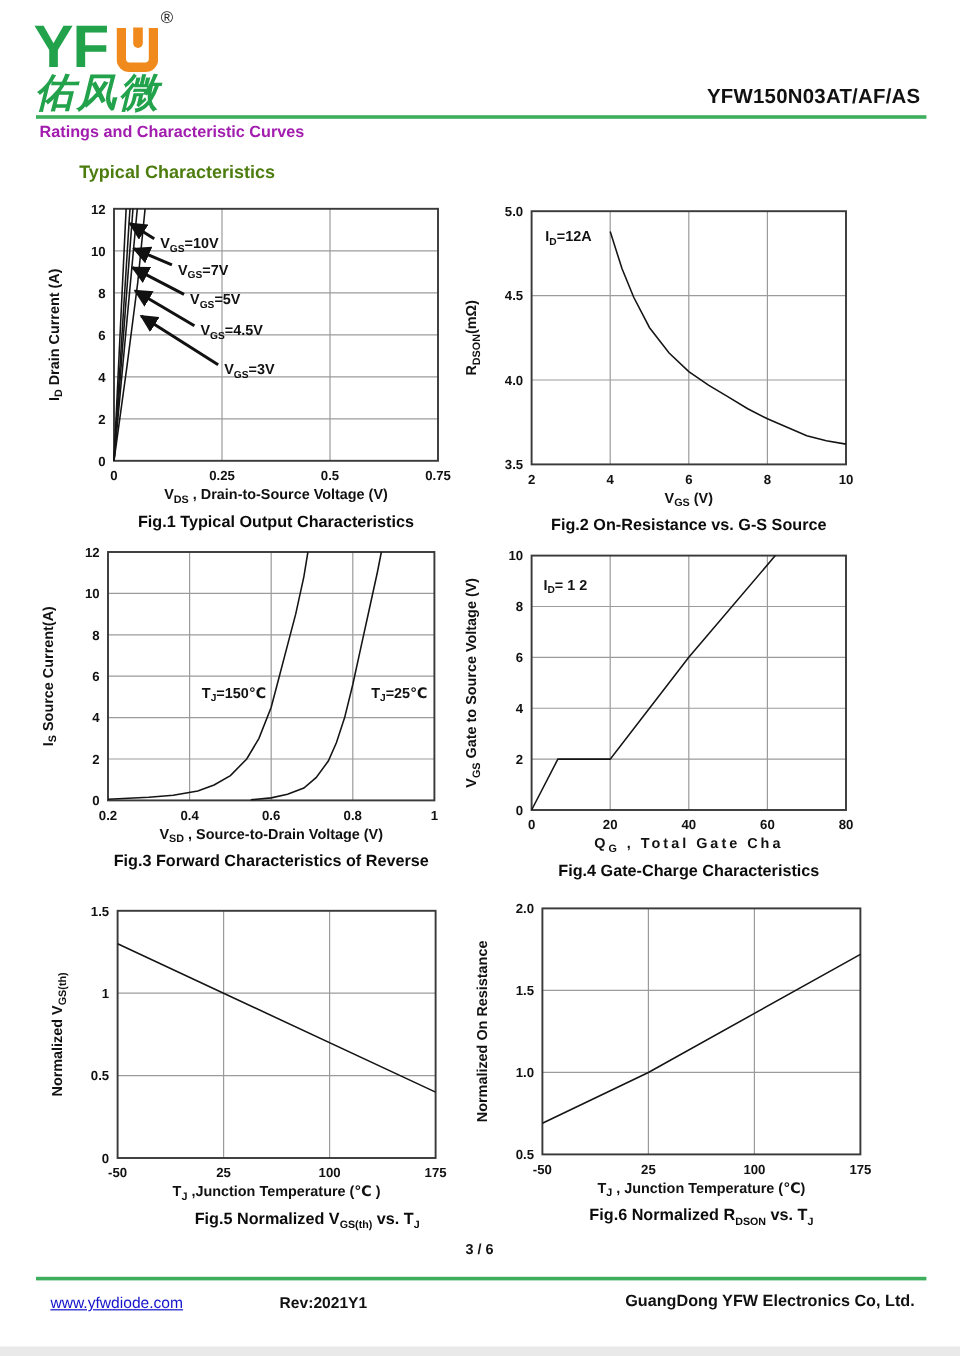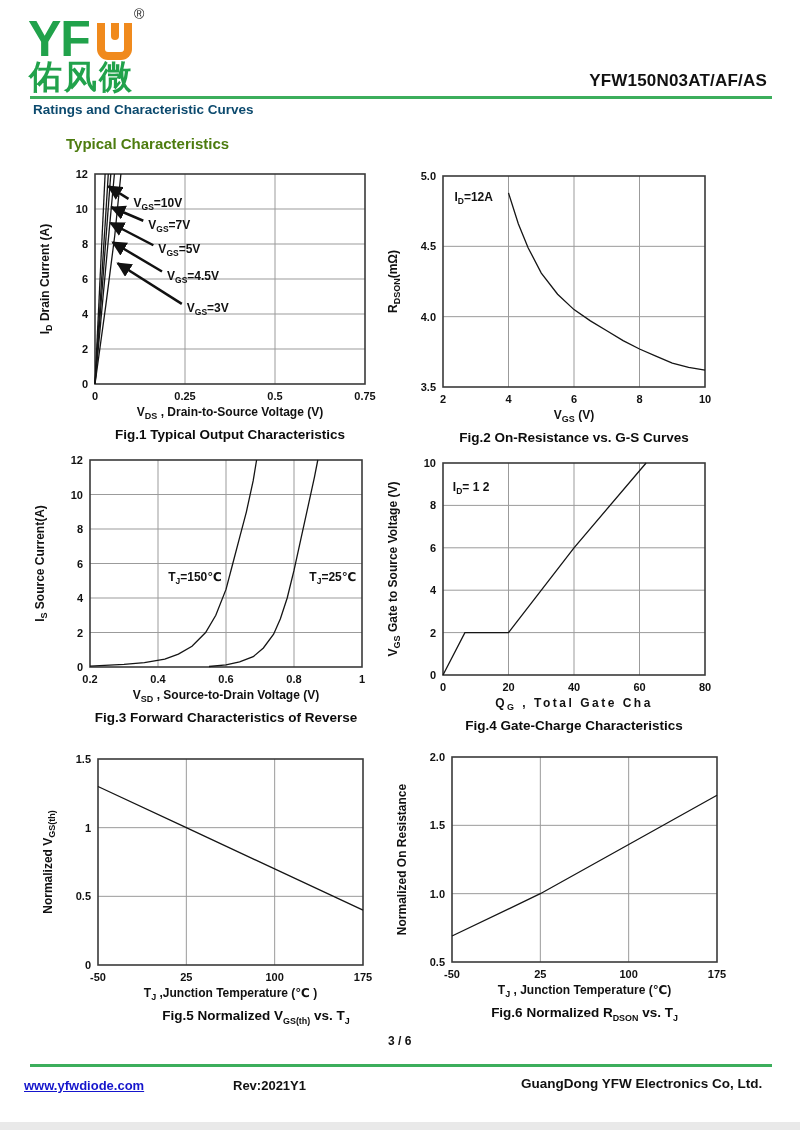--- a/index.html
+++ b/index.html
@@ -36,41 +36,41 @@
   
   .grid{stroke:#9b9b9b;stroke-width:1;}
   .frame{fill:none;stroke:#3a3a3a;stroke-width:1.6;}
   .curve{fill:none;stroke:#151515;stroke-width:1.3;}
   .arrow{stroke:#111;stroke-width:2.5;}
   .tick{font-family:"Liberation Sans","DejaVu Sans",sans-serif;font-size:11px;font-weight:700;fill:#111;}
   .axis{font-family:"Liberation Sans","DejaVu Sans",sans-serif;font-size:12px;font-weight:700;fill:#111;}
   .ann{font-family:"Liberation Sans","DejaVu Sans",sans-serif;font-size:12px;font-weight:700;fill:#111;}
   
   .footer-rule{position:absolute;left:30px;right:28px;top:1064px;height:3px;}
-  .footer-link{position:absolute;left:24px;top:1078px;font-size:13px;font-weight:700;text-decoration:underline;}
+  .footer-link{position:absolute;left:42px;top:1078px;font-size:13px;font-weight:400;text-decoration:underline;}
   .footer-rev{position:absolute;left:233px;top:1078px;font-size:13px;font-weight:700;}
   .footer-page{position:absolute;left:388px;top:1034px;font-size:12px;font-weight:700;}
   .footer-company{position:absolute;left:521px;top:1076px;font-size:13.5px;font-weight:700;}
   .page-edge{position:absolute;left:0;top:1122px;width:800px;height:8px;background:#e9e9e9;}
 </style>
 <style>.logo-w::before{background:#f08a1d !important;}</style></head>
 <body>
 
 <div class="page">
 
   <div class="logo">
     <span class="logo-yf accent-text" style="color: rgb(33, 162, 75); text-align: center;">YF</span>
     <span class="logo-w" style="border-color: rgb(240, 138, 29); background: transparent;"></span>
     <span class="logo-reg">®</span>
-    <span class="logo-cn accent-text" style="color: rgb(33, 162, 75);">佑风微</span>
+    <span class="logo-cn accent-text" style="color: rgb(33, 162, 75); font-style: italic;">佑风微</span>
   </div>
 
   <div class="part-number">YFW150N03AT/AF/AS</div>
   <div class="header-rule rule-green" style="background: rgb(60, 174, 92);"></div>
-  <div class="section-title accent-text" style="color: #0c4a6e;">Ratings and Characteristic Curves</div>
+  <div class="section-title accent-text" style="color: #a21caf;">Ratings and Characteristic Curves</div>
 
   <h2 class="page-heading">Typical Characteristics</h2>
 
   <main>
     <figure class="fig" id="fig-1"><svg width="350" height="264">
           <defs>
             <marker id="arr0" viewBox="0 0 10 10" refX="9" refY="5" markerWidth="6" markerHeight="6" orient="auto">
               <path d="M0,0L10,5L0,10z" fill="#111"></path>
             </marker>
           </defs>
@@ -129,21 +129,21 @@
           <text x="258.5" y="235" class="tick" text-anchor="middle">8</text>
           <text x="324" y="235" class="tick" text-anchor="middle">10</text>
           <text x="55" y="223" class="tick" text-anchor="end">3.5</text>
           <text x="55" y="152.66666666666666" class="tick" text-anchor="end">4.0</text>
           <text x="55" y="82.33333333333333" class="tick" text-anchor="end">4.5</text>
           <text x="55" y="12" class="tick" text-anchor="end">5.0</text>
           <text x="193" y="251" class="axis" text-anchor="middle"><tspan font-size="12">V</tspan><tspan dy="3" font-size="9">GS</tspan><tspan dy="-3" font-size="12">&nbsp;(V)</tspan></text>
           <text x="16" y="113.5" class="axis" text-anchor="middle" transform="rotate(-90 16 113.5)"><tspan font-size="12">R</tspan><tspan dy="3" font-size="9">DSON</tspan><tspan dy="-3" font-size="12">(mΩ)</tspan></text>
           <path d="M127.5,24.9L137.3,55.8L147.1,79.7L160.3,105.1L176.6,126.2L193.0,141.6L209.4,152.9L225.8,162.7L242.1,172.6L258.5,181.0L274.9,188.1L291.3,195.1L307.6,199.3L324.0,202.1" class="curve"></path>
           <text x="73.4625" y="33.10000000000005" class="ann" text-anchor="start"><tspan font-size="12">I</tspan><tspan dy="3" font-size="8.5">D</tspan><tspan dy="-3" font-size="12">=12A</tspan></text>
-        </svg><div class="caption" style="left: 193px; top: 262px;"><span>Fig.2 On-Resistance vs. G-S Curves</span></div></figure>
+        </svg><div class="caption" style="left: 193px; top: 262px;"><span>Fig.2 On-Resistance vs. G-S Source</span></div></figure>
     <figure class="fig" id="fig-3"><svg width="352" height="261">
           <defs>
             <marker id="arr2" viewBox="0 0 10 10" refX="9" refY="5" markerWidth="6" markerHeight="6" orient="auto">
               <path d="M0,0L10,5L0,10z" fill="#111"></path>
             </marker>
           </defs>
           <line x1="130" y1="8" x2="130" y2="215" class="grid"></line>
           <line x1="197.99999999999997" y1="8" x2="197.99999999999997" y2="215" class="grid"></line>
           <line x1="266" y1="8" x2="266" y2="215" class="grid"></line>
           <line x1="62" y1="180.5" x2="334" y2="180.5" class="grid"></line>

